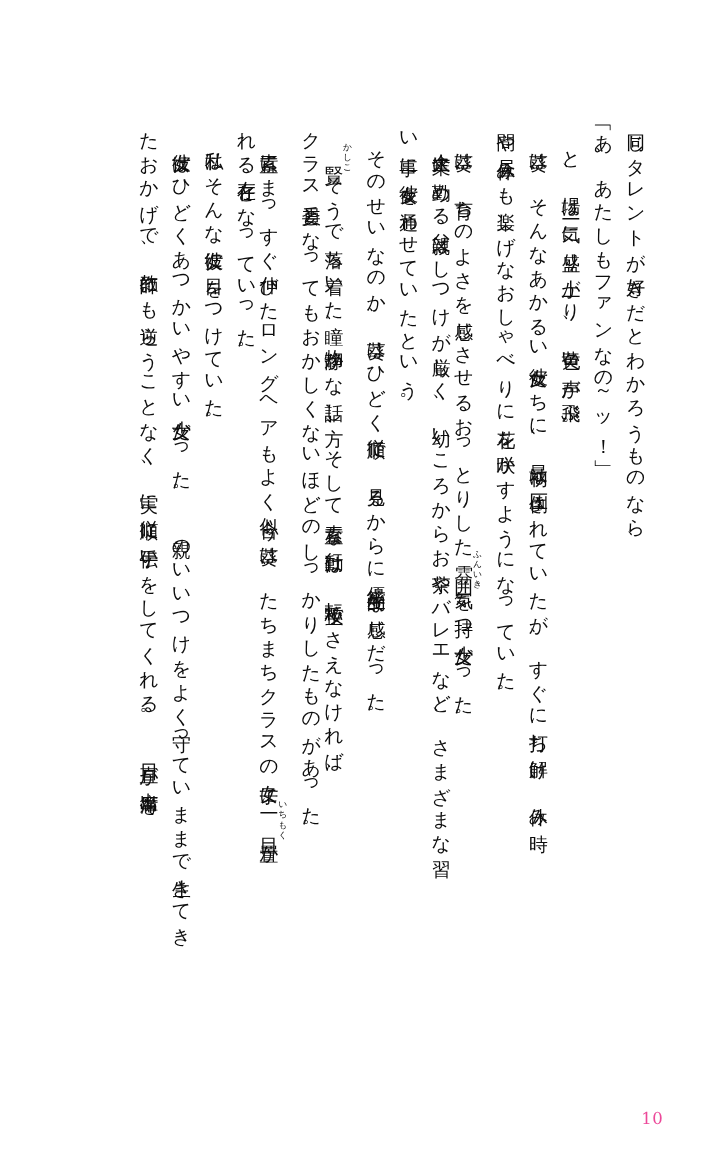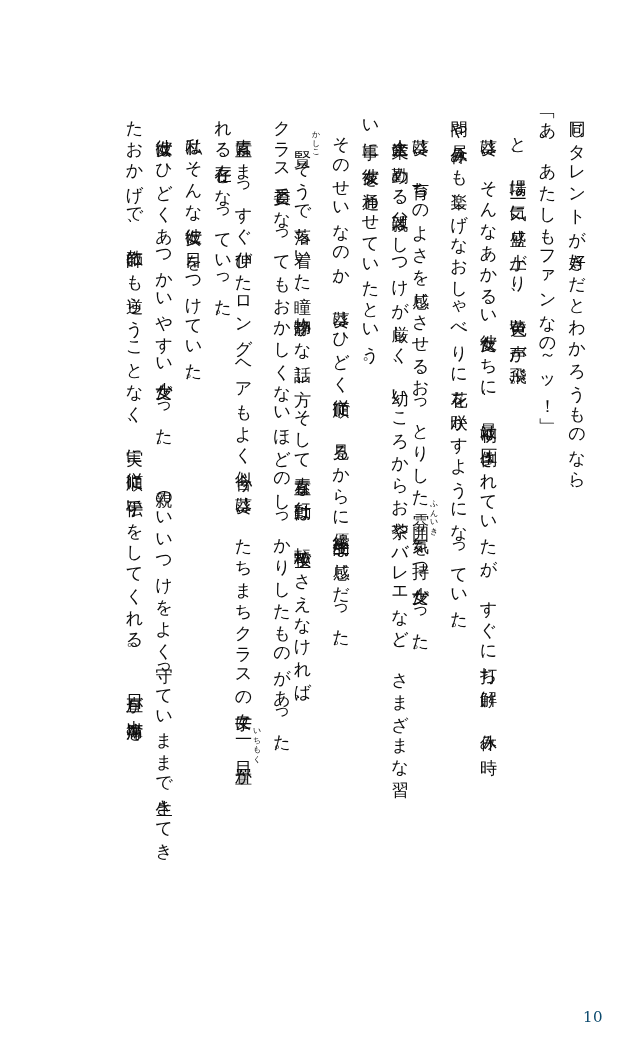--- a/index.html
+++ b/index.html
@@ -60,21 +60,21 @@
     letter-spacing: 0px;
     font-weight: 400;
     color: #0d0d0d;
   }
   .page-number {
     position: absolute;
     bottom: 24px;
     right: 40px;
     font-size: 15px;
     font-family: "DejaVu Serif", "Liberation Serif", serif;
-    color: #0c4a6e;
+    color: #ec4899;
     letter-spacing: 0.5px;
   }
 </style>
 </head>
 <body>
 
 <div class="page">
 
   <div class="text-block">
     <div class="vline">同じタレントが好きだとわかろうものなら、</div>

